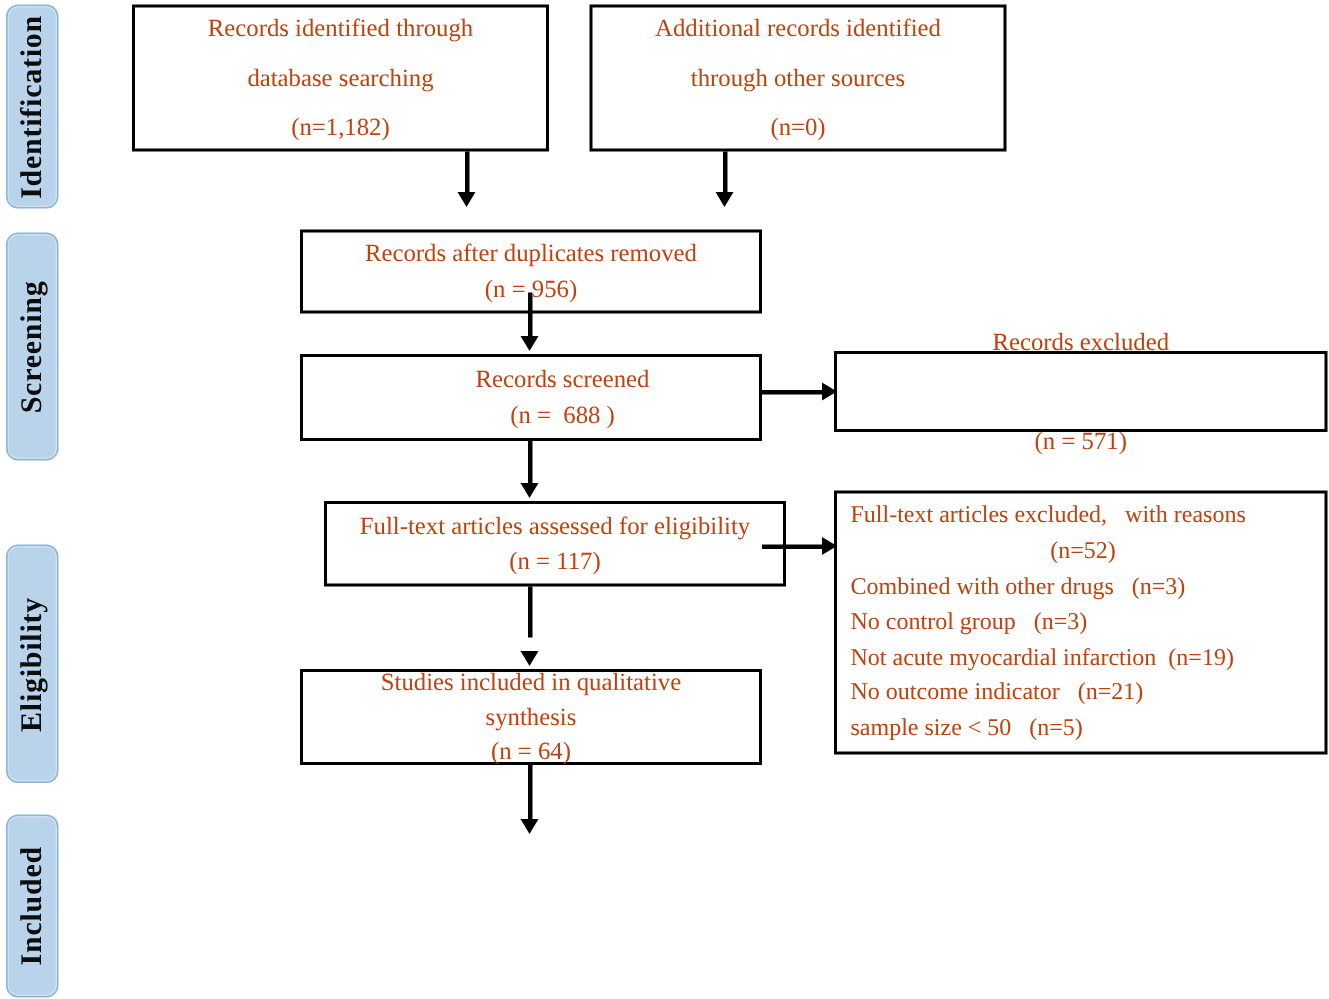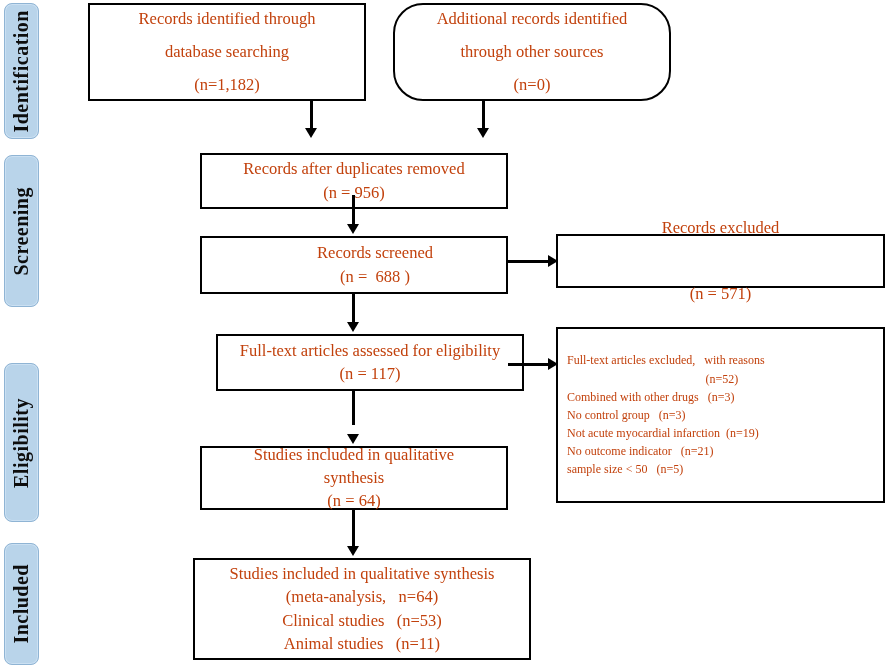--- a/index.html
+++ b/index.html
@@ -44,21 +44,21 @@
     line-height:1.35;
     text-align:center;
     padding:2px 6px;
   }
   .box .ln{white-space:pre;display:block;}
   .box.left-align{align-items:flex-start;text-align:left;padding-left:9px;}
   .box.left-align .ln.ctr{align-self:center;}
   
   .box.loose .ln{margin:5.5px 0;}
   .box.tight .ln{margin:0.5px 0;}
-  .box.reasons .ln{margin:1.0px 0;font-size:12px;}
+  .box.reasons .ln{margin:1.0px 0;font-size:16px;}
   
   .vline{position:absolute;background:#000000;width:3px;}
   .hline{position:absolute;background:#000000;height:3px;}
   .arrow-down{
     position:absolute;width:0;height:0;
     border-left:6.5px solid transparent;
     border-right:6.5px solid transparent;
     border-top:10px solid #000000;
   }
   .arrow-right{
@@ -85,21 +85,21 @@
   <div class="stage" style="left:4px;top:543px;width:33px;height:120px;">
     <span>Included</span>
   </div>
 
   <div class="box loose" style="left:88px;top:3px;width:278px;height:98px;">
     <span class="ln">Records identified through</span>
     <span class="ln">database searching</span>
     <span class="ln">(n=1,182)</span>
   </div>
 
-  <div class="box loose" style="left:393px;top:3px;width:278px;height:98px;border-radius:30px;">
+  <div class="box loose" style="left:393px;top:3px;width:278px;height:98px;">
     <span class="ln">Additional records identified</span>
     <span class="ln">through other sources</span>
     <span class="ln">(n=0)</span>
   </div>
 
   <div class="vline" style="left:310px;top:101px;height:29px;"></div>
   <div class="arrow-down" style="left:305px;top:128px;"></div>
 
   <div class="vline" style="left:482px;top:101px;height:29px;"></div>
   <div class="arrow-down" style="left:477px;top:128px;"></div>
@@ -151,20 +151,14 @@
 
   <div class="box tight" style="left:200px;top:446px;width:308px;height:64px;">
     <span class="ln">Studies included in qualitative</span>
     <span class="ln">synthesis</span>
     <span class="ln">(n = 64)</span>
   </div>
 
   <div class="vline" style="left:352px;top:510px;height:38px;"></div>
   <div class="arrow-down" style="left:347px;top:546px;"></div>
 
-  <div class="box tight" style="left:193px;top:558px;width:338px;height:102px;">
-    <span class="ln">Studies included in qualitative synthesis</span>
-    <span class="ln">(meta-analysis,   n=64)</span>
-    <span class="ln">Clinical studies   (n=53)</span>
-    <span class="ln">Animal studies   (n=11)</span>
-  </div>
 
 </div>
 
 </body></html>

